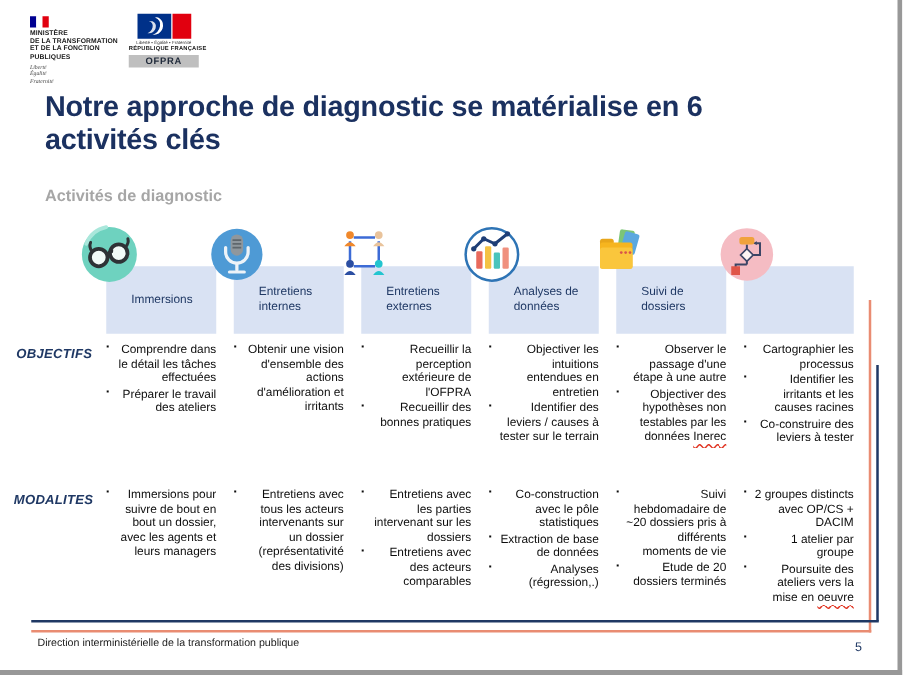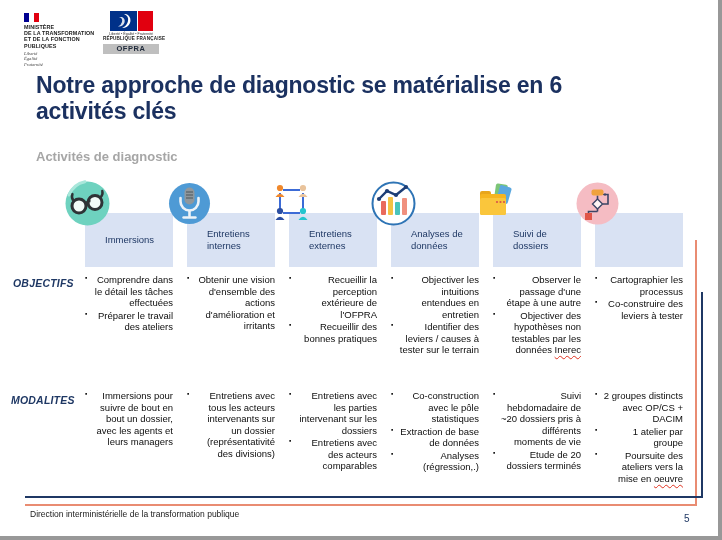--- a/index.html
+++ b/index.html
@@ -230,20 +230,21 @@
     <ul class="cell-list">
       <li>Objectiver les intuitions entendues en entretien</li>
       <li>Identifier des leviers / causes à tester sur le terrain</li>
     </ul>
     <ul class="cell-list">
       <li>Observer le passage d'une étape à une autre</li>
       <li><span>Objectiver des hypothèses non testables par les données </span><span class="sq">Inerec</span></li>
     </ul>
     <ul class="cell-list">
       <li>Cartographier les processus</li>
+      <li>Identifier les irritants et les causes racines</li>
       <li>Co-construire des leviers à tester</li>
     </ul>
   </div>
 
   <div class="mgrid">
     <ul class="cell-list">
       <li>Immersions pour suivre de bout en bout un dossier, avec les agents et leurs managers</li>
     </ul>
     <ul class="cell-list">
       <li>Entretiens avec tous les acteurs intervenants sur un dossier (représentativité des divisions)</li>

